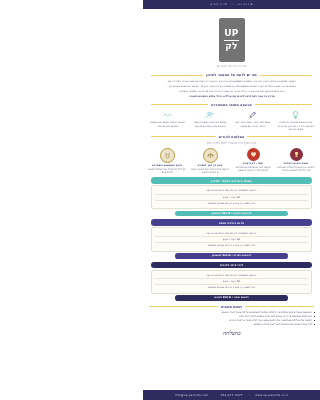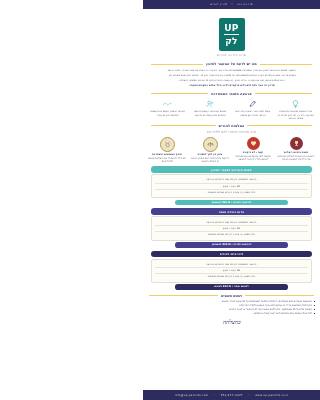--- a/index.html
+++ b/index.html
@@ -20,21 +20,21 @@
     font-size:2.6px;color:#cfcde4;letter-spacing:.15px;white-space:nowrap;
     transform:scaleY(1.15);
   }
   .topbar .sep{color:#6f6ba0;}
 
   
   .logo-wrap{
     padding-top:9px;display:flex;flex-direction:column;align-items:center;
   }
   .logo-box{
-    width:26px;height:33px;background:#0f766e;border-radius:2px;
+    width:26px;height:44px;background:#737373;border-radius:2px;
     position:relative;display:flex;flex-direction:column;
     align-items:center;justify-content:center;
   }
   .logo-up{
     color:#ffffff;font-size:9px;font-weight:bold;line-height:9px;
     letter-spacing:.3px;font-family:"DejaVu Sans",sans-serif;direction:ltr;
   }
   .logo-rule{width:15px;height:1px;background:#ffffff;margin:1.5px 0;}
   .logo-he{
     color:#ffffff;font-size:9px;font-weight:bold;line-height:9px;

